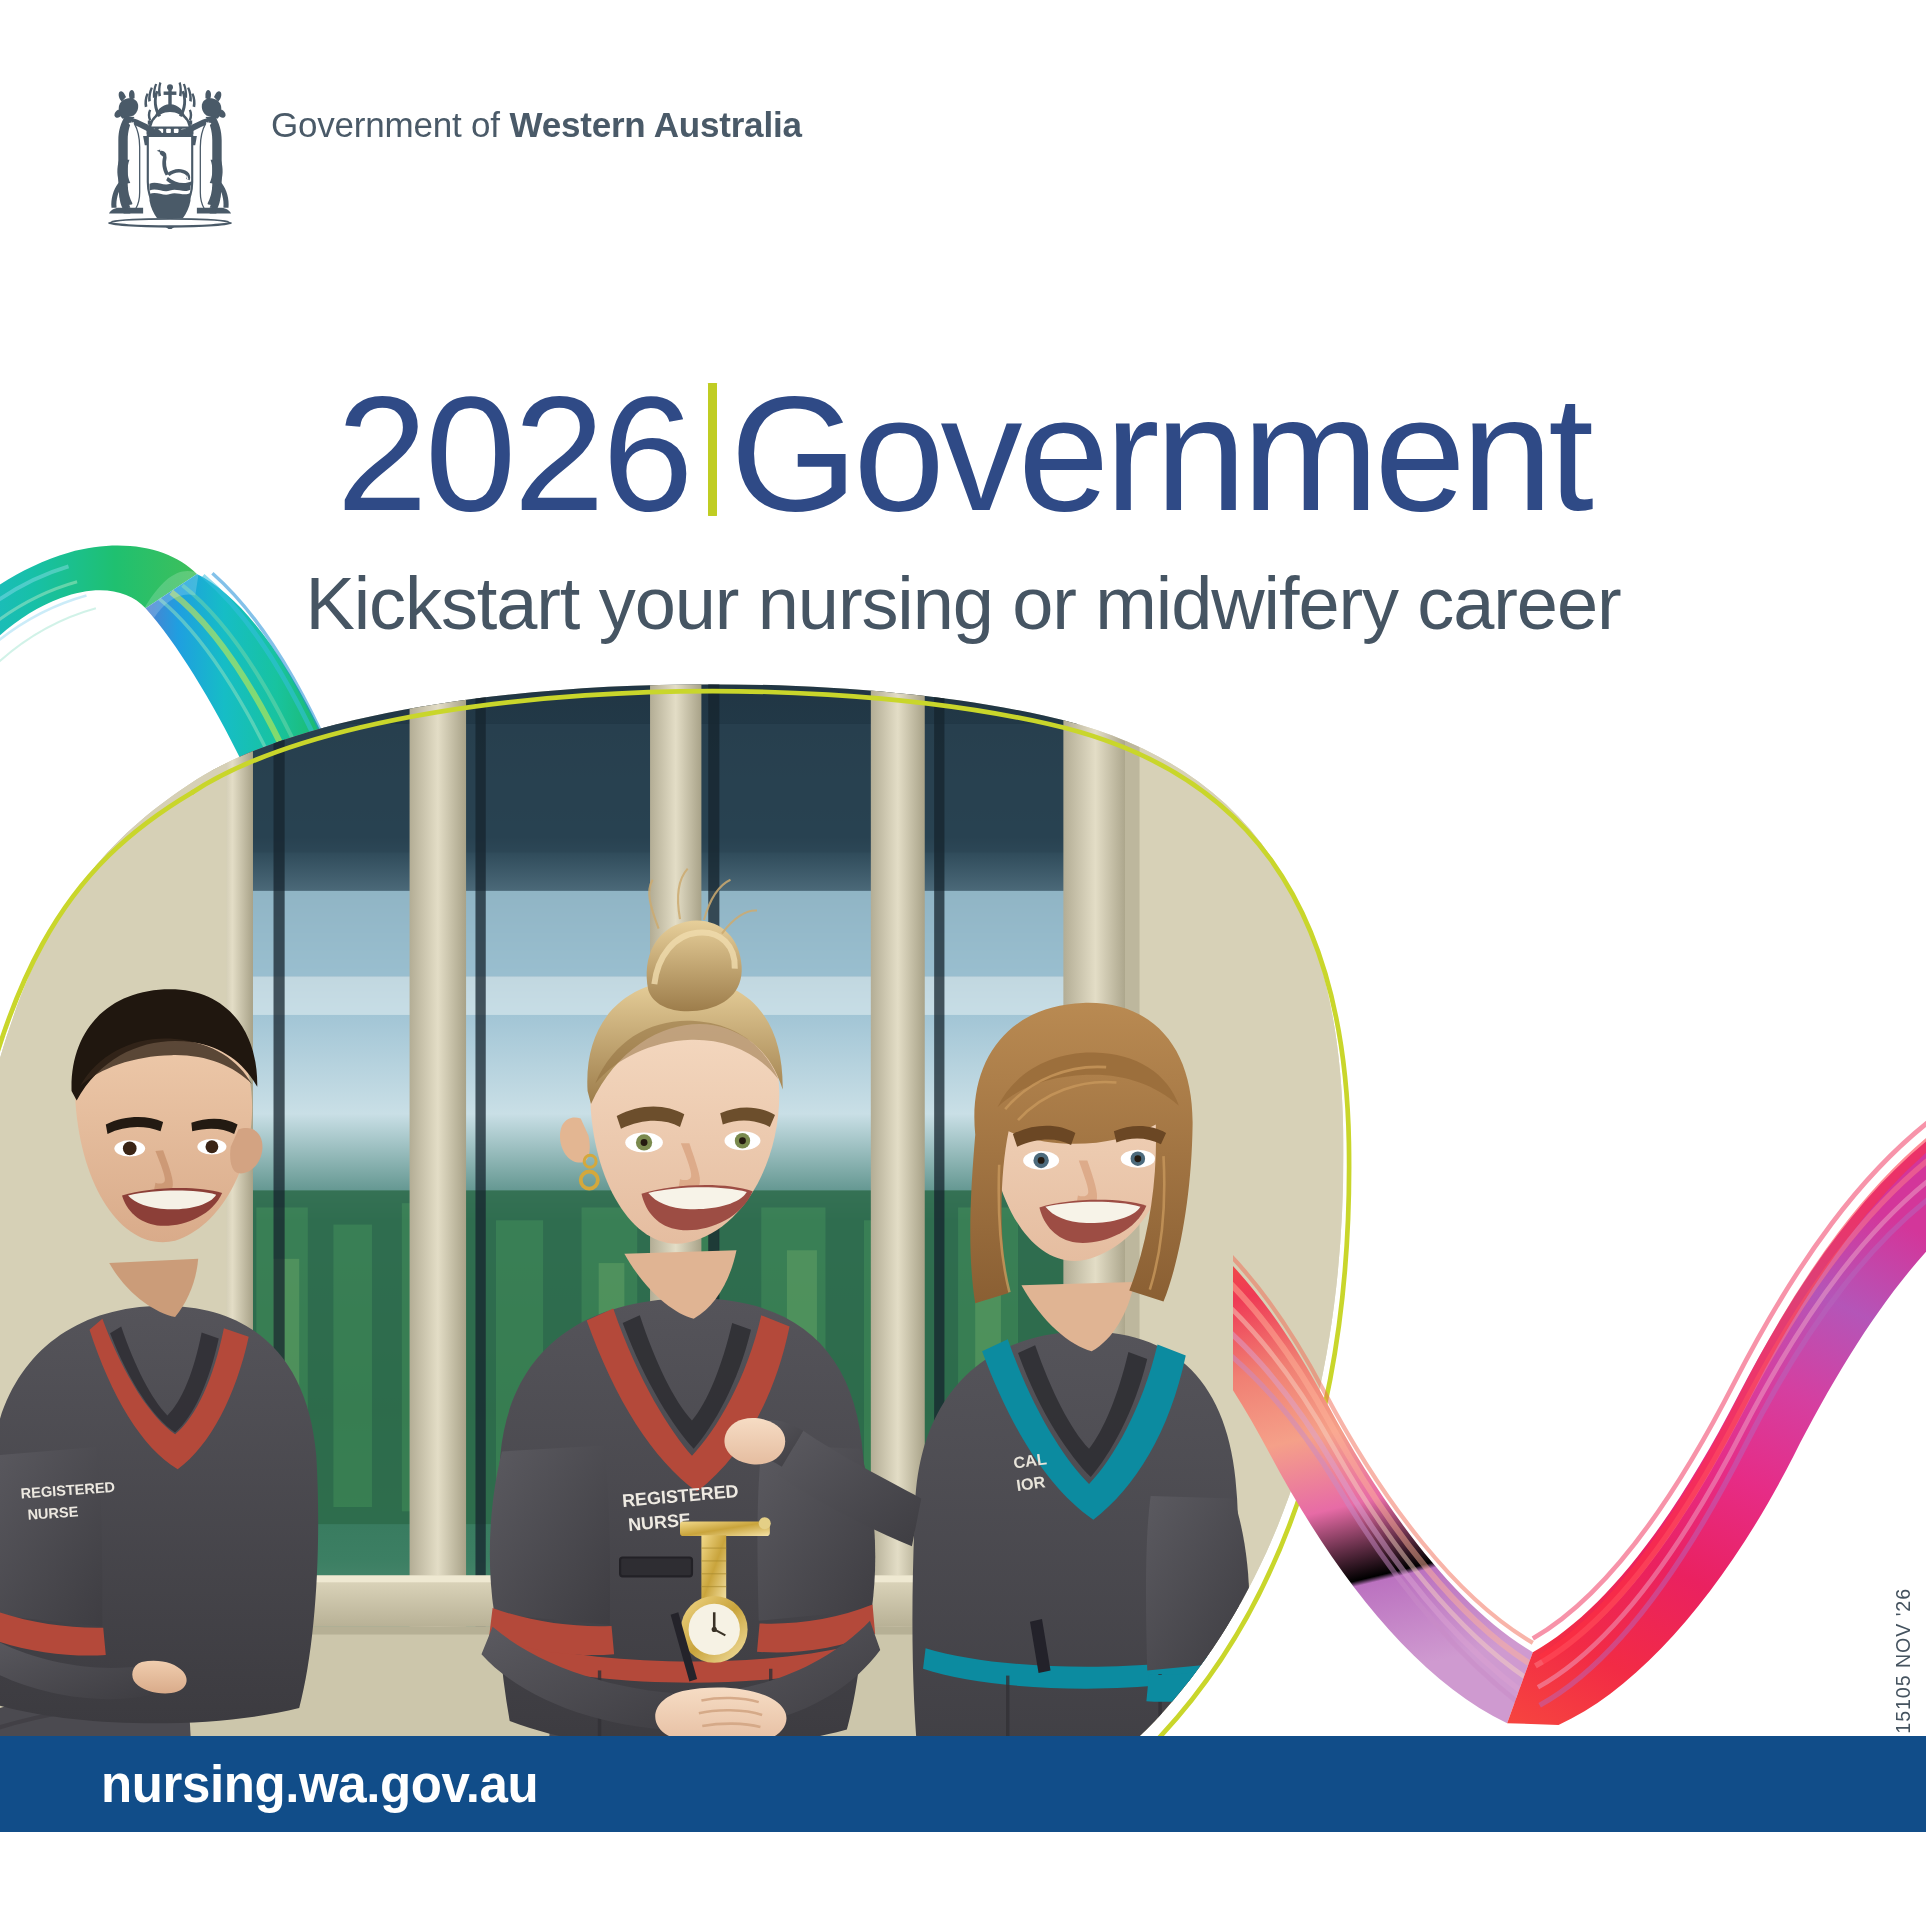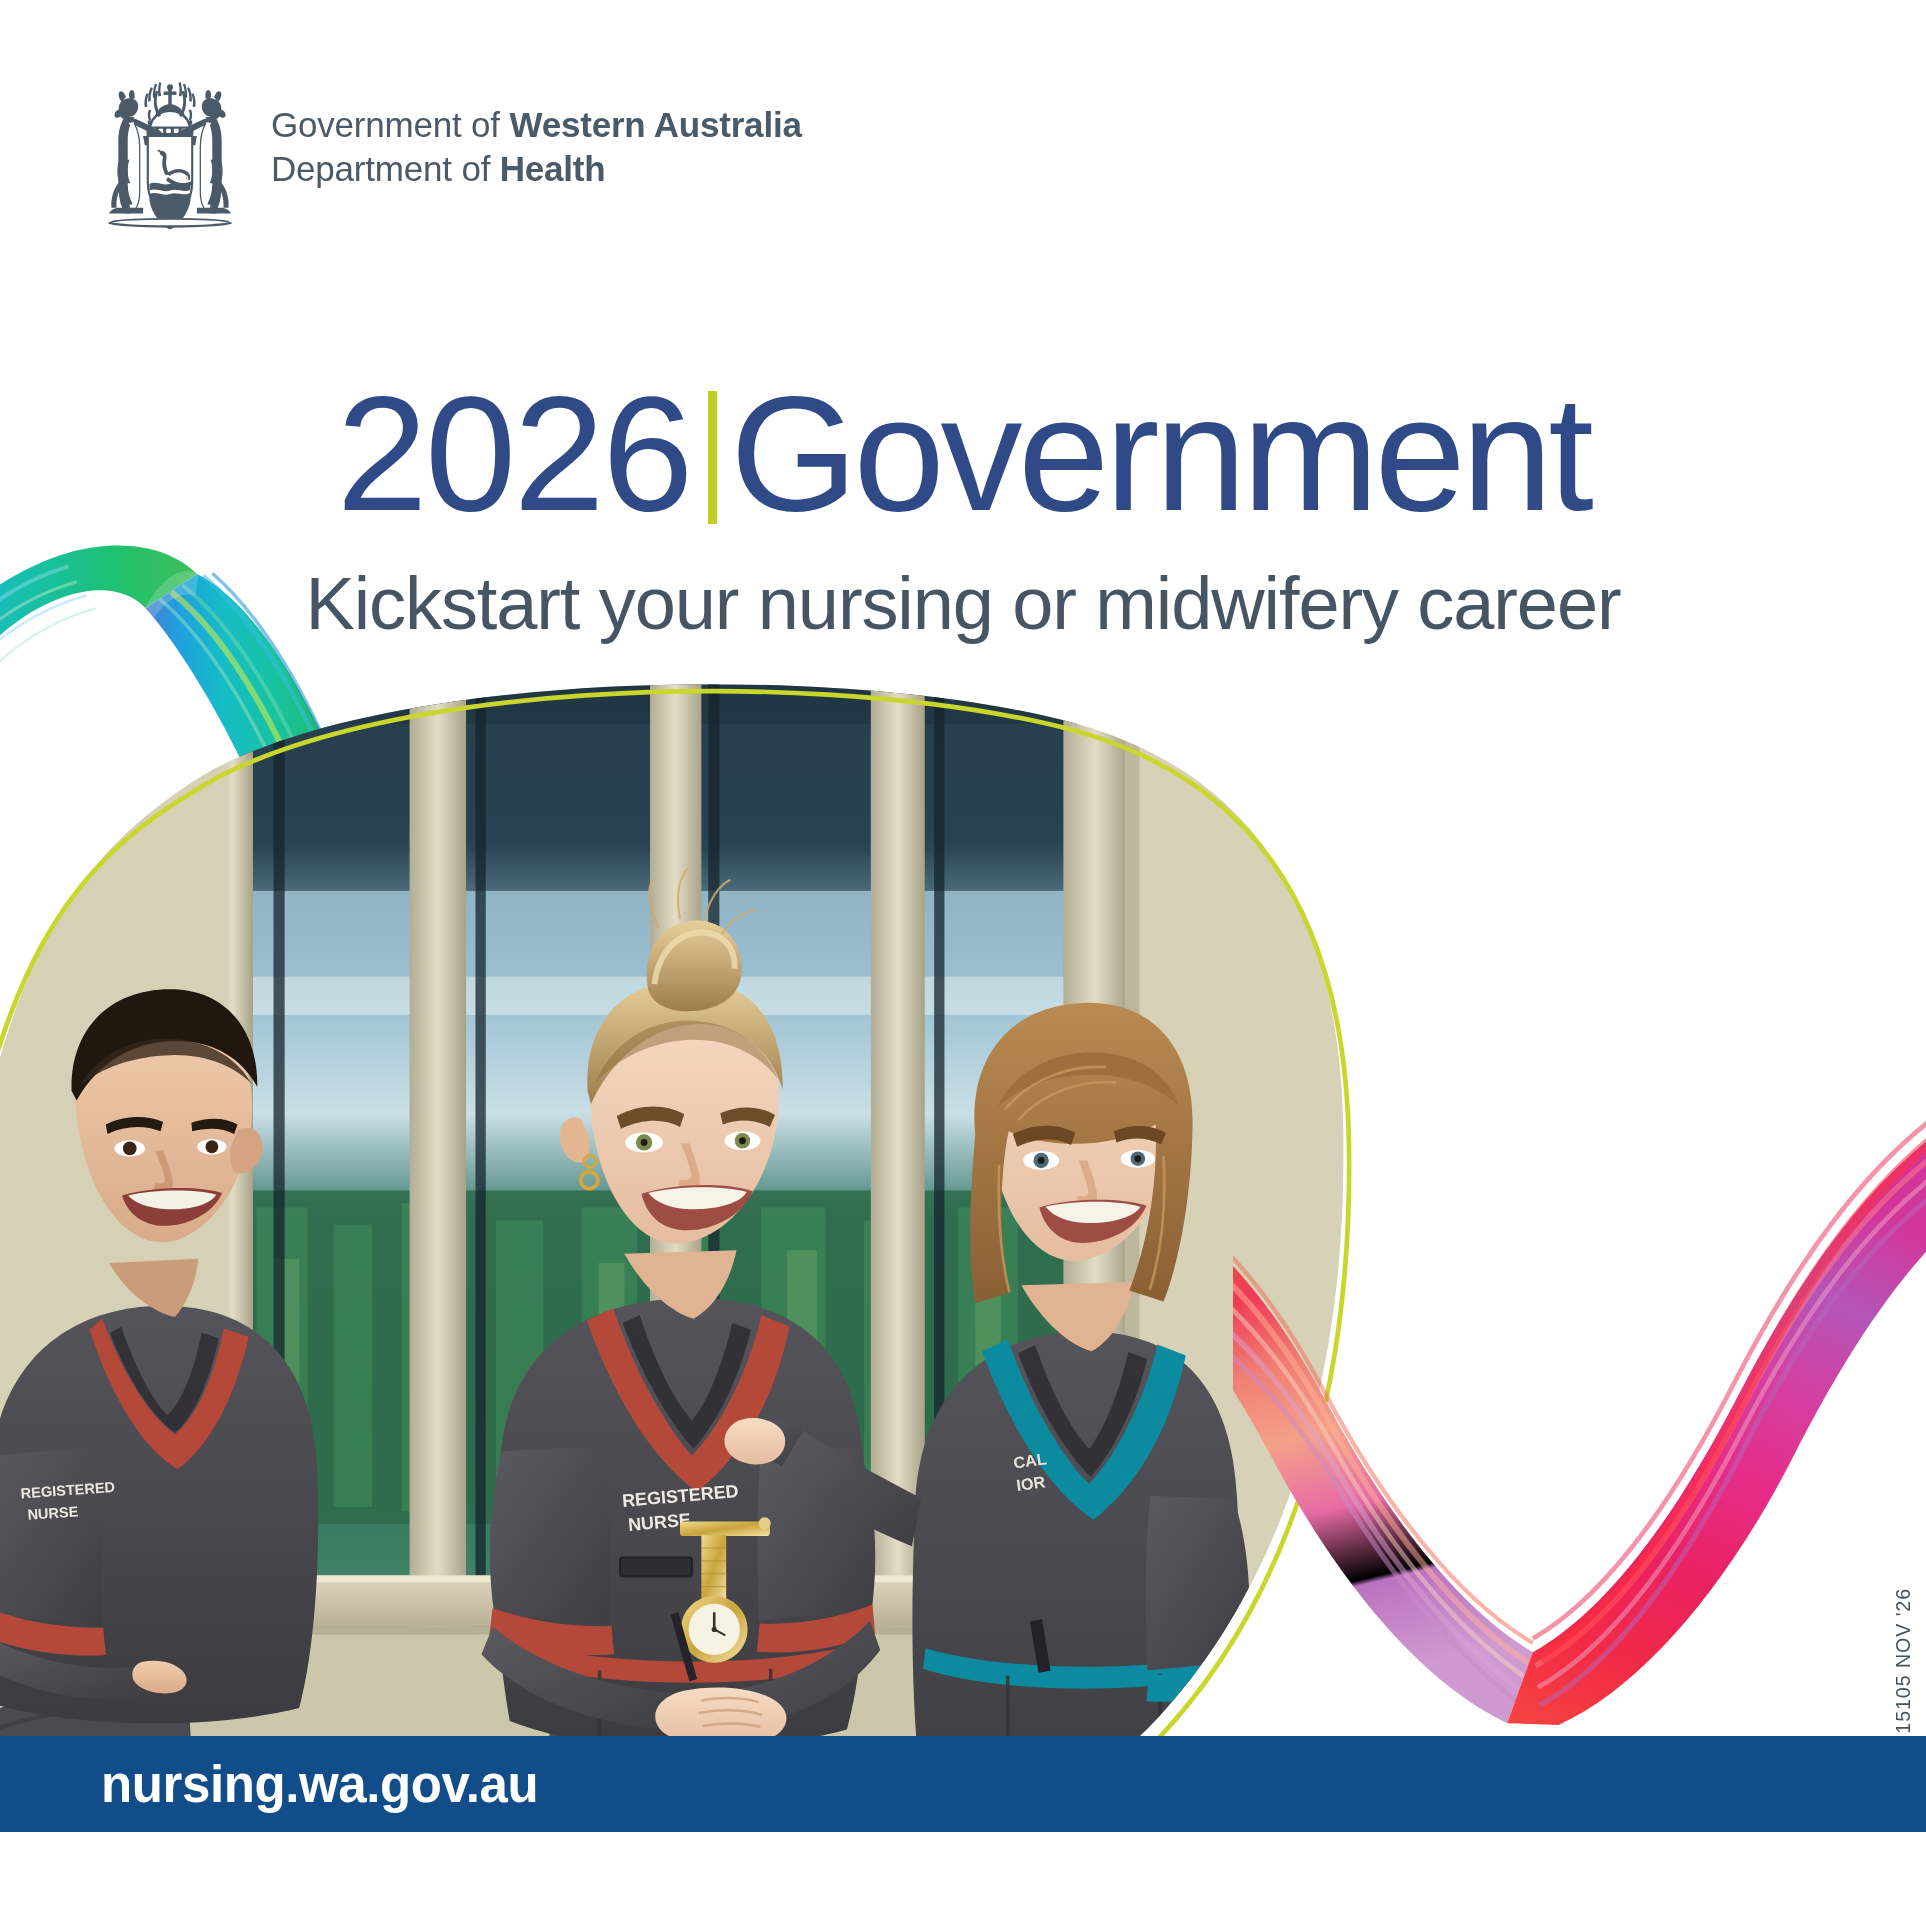--- a/index.html
+++ b/index.html
@@ -21,21 +21,21 @@
   }
   #crest-wrap { width:158px; height:161px; flex:0 0 auto; }
   #crest-wrap svg { display:block; width:158px; height:161px; }
   #logo-text { padding-top:35px; }
   .logo-line { color:#4a5a68; font-size:35px; line-height:1.26; letter-spacing:-0.2px; white-space:nowrap; }
   .logo-line .bold { font-weight:700; }
 
   
   #headline {
     position:absolute; left:0; right:0; top:377px;
-    display:flex; align-items:center; justify-content:center;
+    display:flex; align-items:flex-start; justify-content:center;
   }
   #year {
     color:#2f4a86; font-size:164px; line-height:0.94;
     font-weight:300; letter-spacing:-2.6px;
   }
   #divider-bar {
     width:9.4px; height:133px; background:#c0cd23;
     margin:6px 13px 0 17px; flex:0 0 auto; border-radius:0.4px;
   }
   #brand {
@@ -194,21 +194,20 @@
           <path d="M137 294 c16 -8 32 6 48 0 c16 -6 32 6 48 -2 l0 18 c-6 34 -30 58 -48 68 c-18 -10 -42 -34 -48 -68z"></path>
 
           <ellipse cx="185" cy="362" rx="145" ry="11"></ellipse>
           <ellipse cx="185" cy="359" rx="137" ry="8" fill="#ffffff"></ellipse>
           <path d="M48 359 c40 -9 234 -9 274 0" fill="none" stroke="#4a5a68" stroke-width="4"></path>
         </g>
       </svg>
     </div>
     <div id="logo-text">
       <div class="logo-line"><span>Government of </span><span class="bold">Western Australia</span></div>
-      <div class="logo-line"><span>Department of </span><span class="bold">Health</span></div>
     </div>
   </div>
 
   <div id="ribbon-left">
     <svg viewBox="0 0 1380 1420" xmlns="http://www.w3.org/2000/svg">
       <defs>
         <linearGradient id="lgA" x1="0" y1="0" x2="1" y2="0">
           <stop offset="0.00" stop-color="#4f7fd0"></stop>
           <stop offset="0.10" stop-color="#1f9fe0"></stop>
           <stop offset="0.24" stop-color="#16bdc6"></stop>

